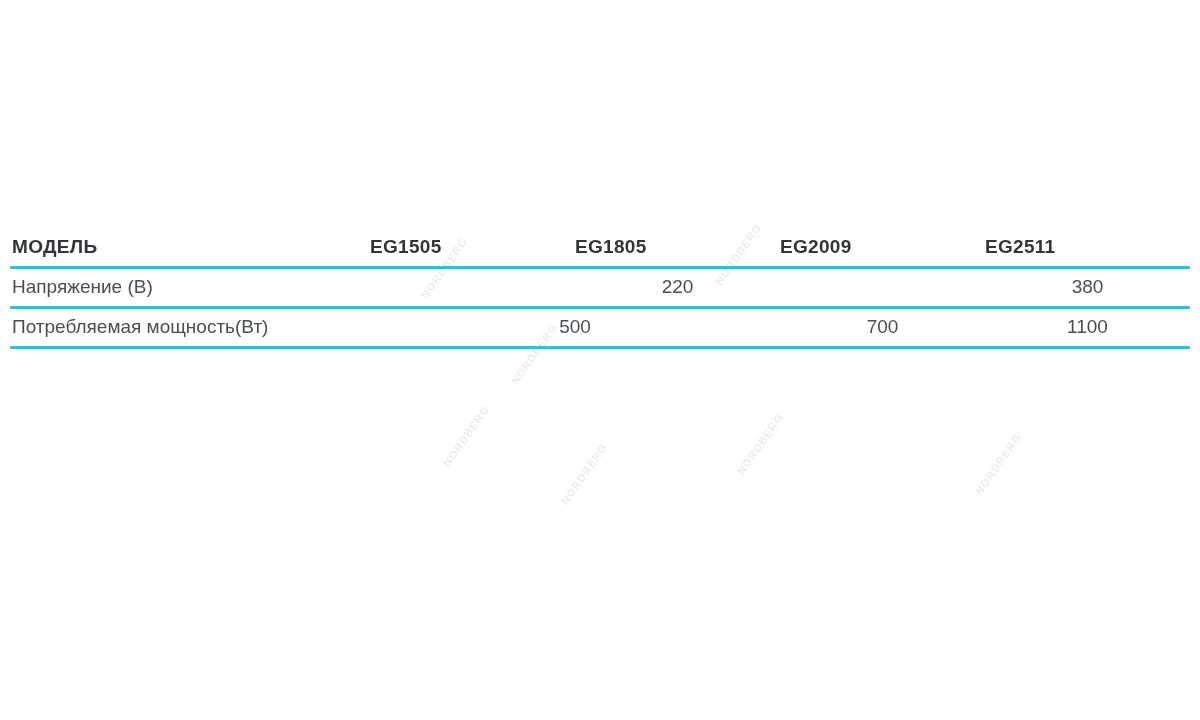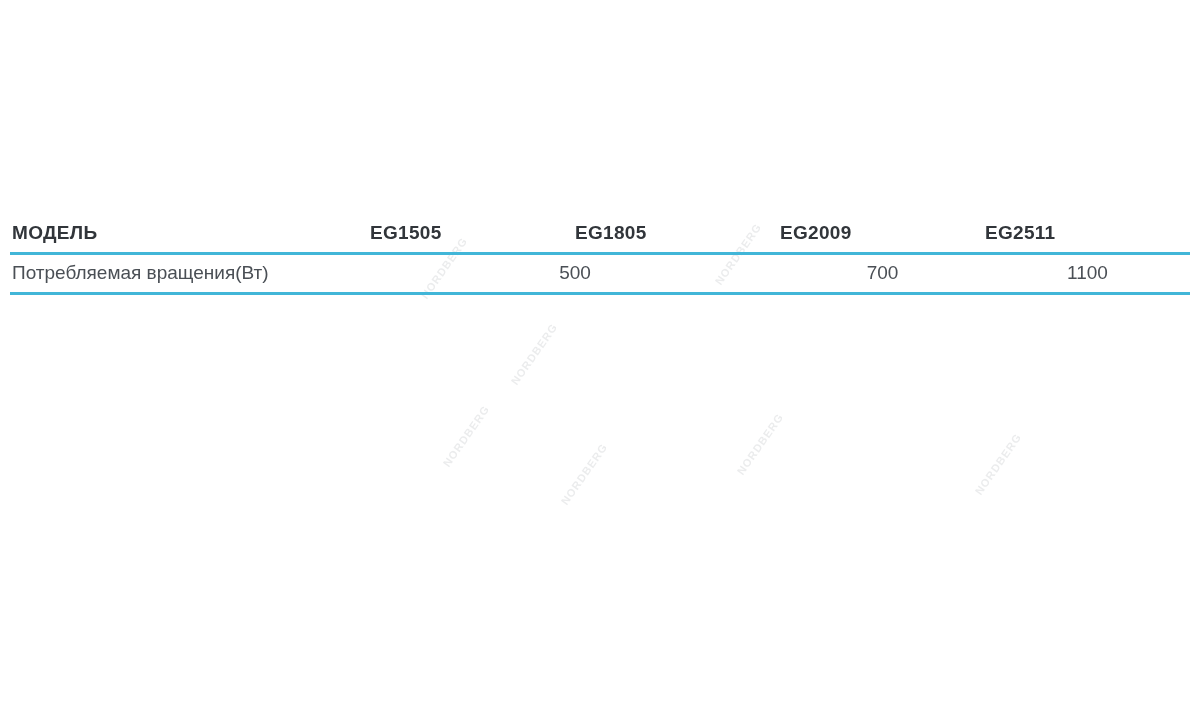--- a/index.html
+++ b/index.html
@@ -9,21 +9,21 @@
     --watermark:rgba(110,118,130,0.14);
   }
   *{margin:0;padding:0;box-sizing:border-box;}
   html,body{background:#ffffff;}
   body{
     width:1200px;height:720px;
     position:relative;overflow:hidden;
     font-family:"Liberation Sans","DejaVu Sans",sans-serif;
   }
   .spec-table{
-    position:absolute;left:10px;top:214px;width:1180px;
+    position:absolute;left:10px;top:228px;width:1180px;
     border-collapse:collapse;table-layout:fixed;
   }
   .spec-table col.c-label{width:360px;}
   .spec-table col.c-model{width:205px;}
   .spec-table th,.spec-table td{
     height:40px;vertical-align:middle;
     border-bottom:3px solid var(--divider);
     font-size:19px;color:var(--body_text);
     white-space:nowrap;overflow:hidden;
   }
@@ -70,19 +70,24 @@
     <tr>
       <th class="label-cell">МОДЕЛЬ</th>
       <th>EG1505</th>
       <th>EG1805</th>
       <th>EG2009</th>
       <th>EG2511</th>
     </tr>
   </thead>
   <tbody>
     <tr>
-      <td class="label-cell">Потребляемая вращения(Вт)</td>
+      <td class="label-cell">Напряжение (В)</td>
+      <td class="value-cell" colspan="3">220</td>
+      <td class="value-cell" colspan="1">380</td>
+    </tr>
+    <tr>
+      <td class="label-cell">Потребляемая мощность(Вт)</td>
       <td class="value-cell" colspan="2">500</td>
       <td class="value-cell" colspan="1">700</td>
       <td class="value-cell" colspan="1">1100</td>
     </tr>
   </tbody>
 </table>
 
 </body></html>

